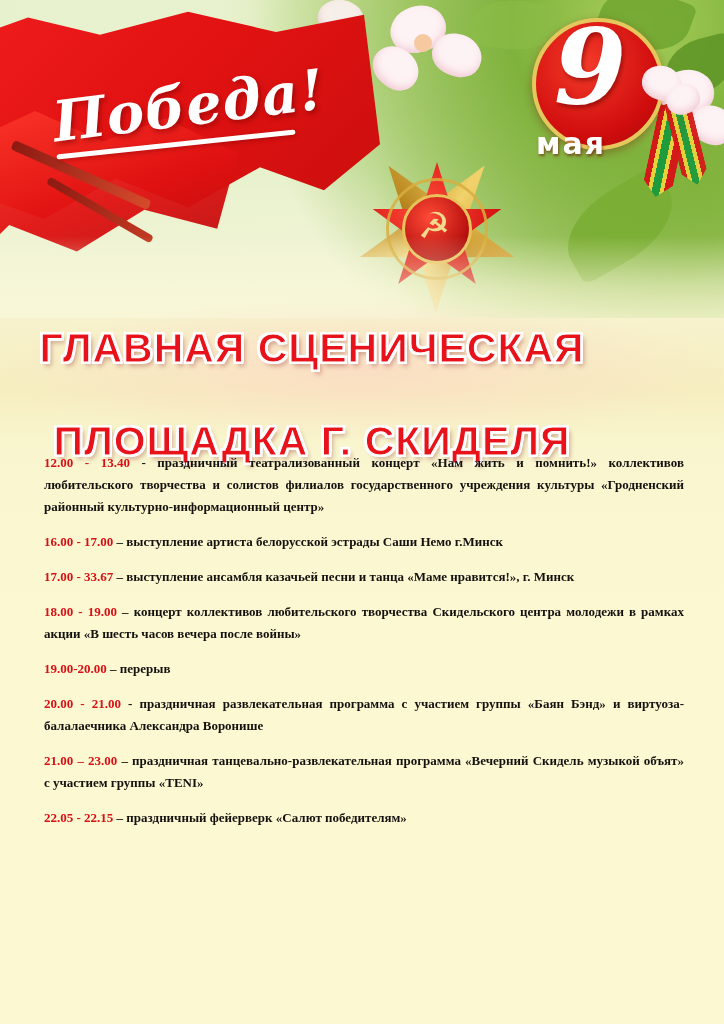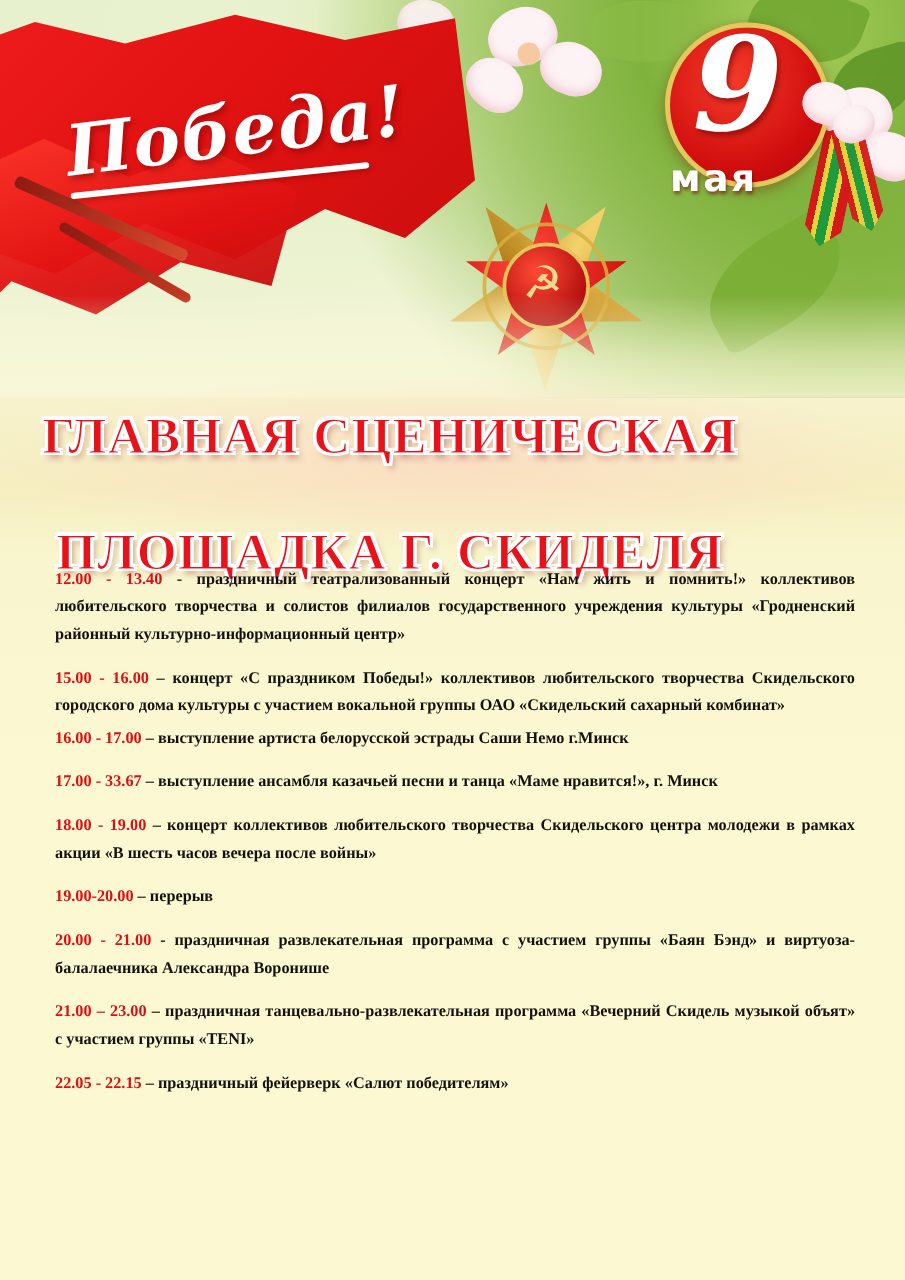--- a/index.html
+++ b/index.html
@@ -159,21 +159,21 @@
   
   .band-fade {
     position:absolute; left:0; top:236px; width:724px; height:110px;
     background:linear-gradient(to bottom, rgba(250,248,215,0) 0%, rgba(250,248,215,.55) 45%, #faf7d4 100%);
   }
 
   
   .headline {
     position:absolute; left:0; top:322px; width:624px;
     text-align:center;
-    font-family:Liberation Serif, serif;
+    font-family:Liberation Sans, sans-serif;
     font-weight:bold;
     font-size:41px;
     line-height:52px;
     letter-spacing:1px;
     color:#e8131a;
     -webkit-text-stroke:1px #ffffff;
     text-shadow:
       2px 0 0 #fff, -2px 0 0 #fff, 0 2px 0 #fff, 0 -2px 0 #fff,
       2px 2px 0 #fff, -2px 2px 0 #fff, 2px -2px 0 #fff, -2px -2px 0 #fff,
       3px 4px 5px rgba(120,0,0,.35);
@@ -260,23 +260,20 @@
     <span class="l2">ПЛОЩАДКА Г. СКИДЕЛЯ</span>
   </div>
 
   <div class="program">
 
     <div class="item">
       <span class="t">12.00 - 13.40</span><span class="body"> - праздничный театрализованный концерт «Нам жить и помнить!» коллективов любительского творчества и солистов филиалов государственного учреждения культуры «Гродненский районный культурно-информационный центр»</span>
     </div>
 
 
-    <div class="item tight">
-      <span class="t">15.00 - 16.00</span><span class="body"> – концерт «С праздником Победы!» коллективов любительского творчества  Скидельского городского дома культуры  с участием вокальной группы ОАО «Скидельский сахарный комбинат»</span>
-    </div>
 
     <div class="item">
       <span class="t">16.00 - 17.00</span><span class="body"> – выступление артиста белорусской эстрады  Саши Немо г.Минск</span>
     </div>
 
     <div class="item">
       <span class="t">17.00 - 33.67</span><span class="body"> – выступление ансамбля казачьей песни и танца «Маме нравится!», г. Минск</span>
     </div>
 
     <div class="item">

